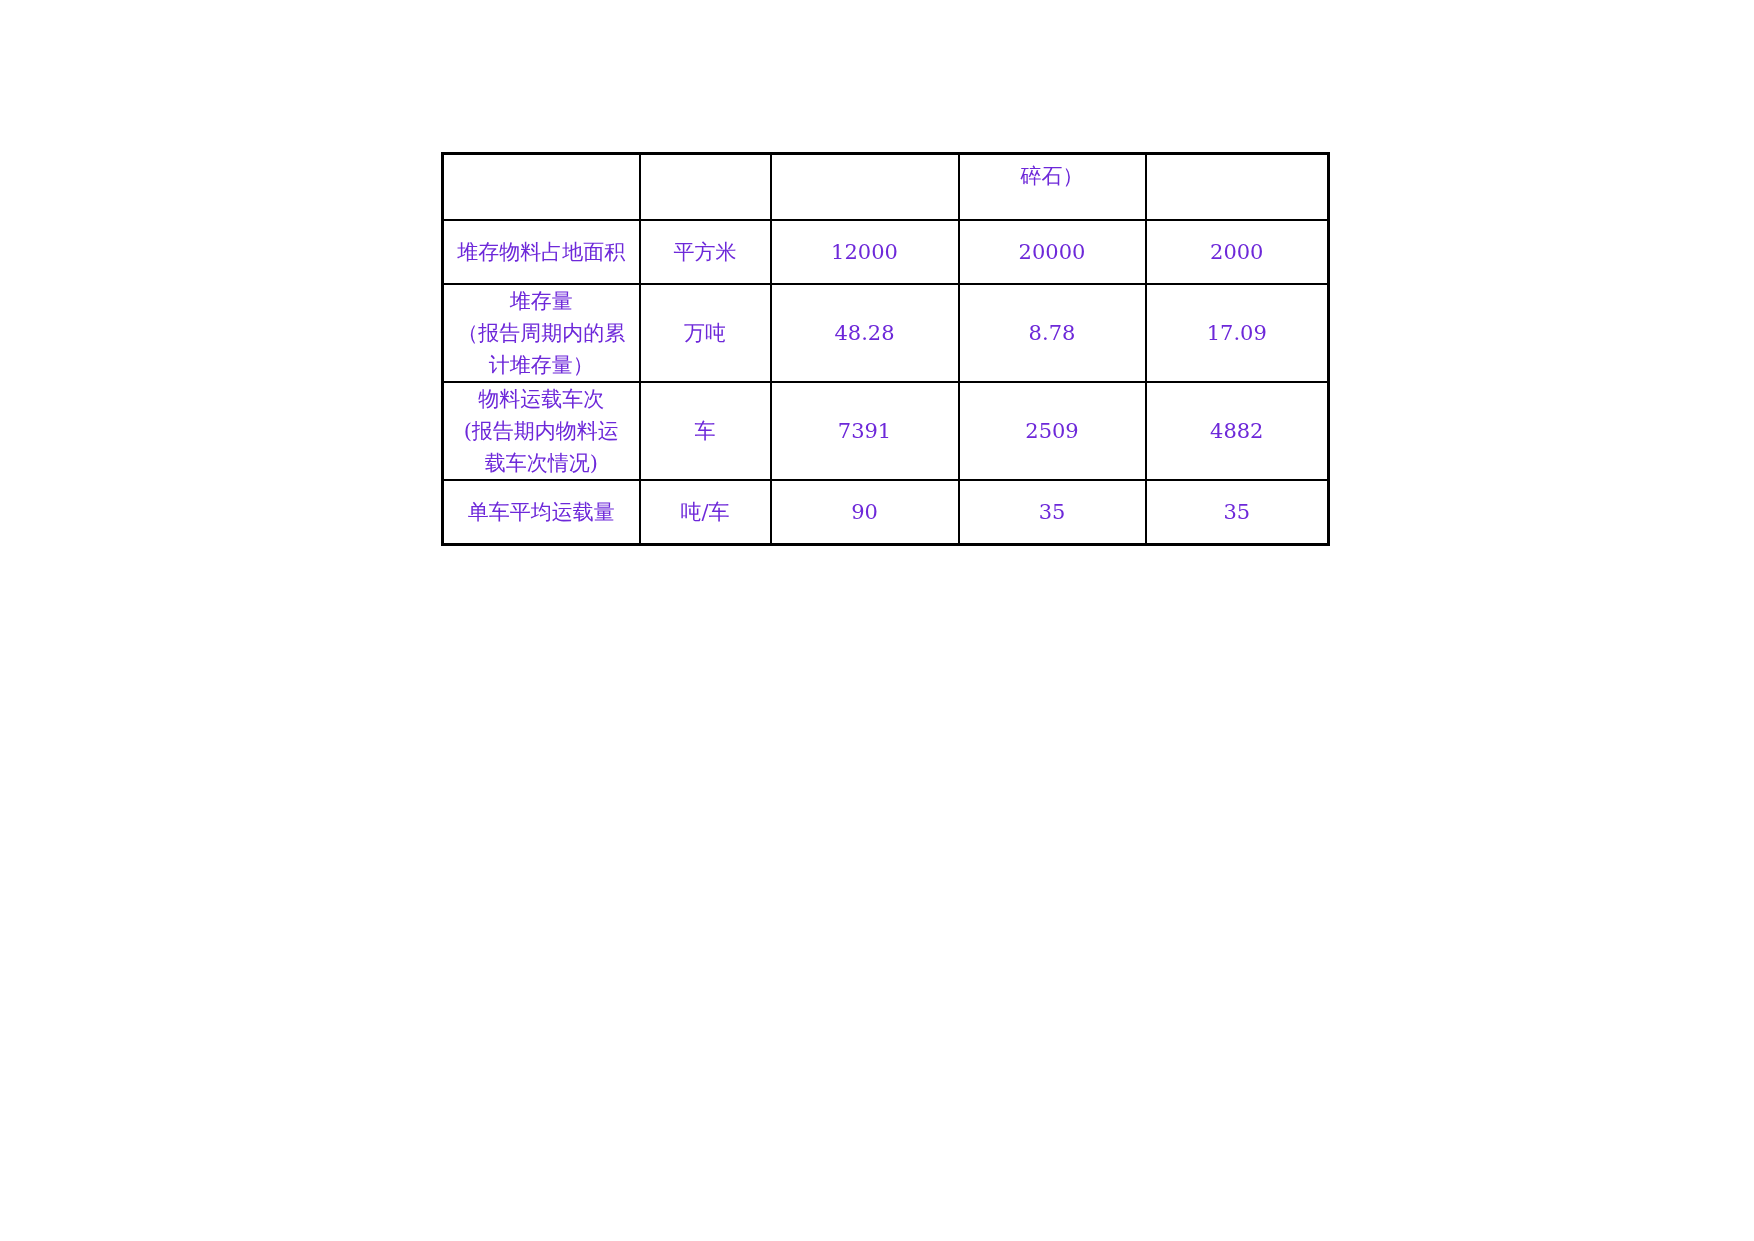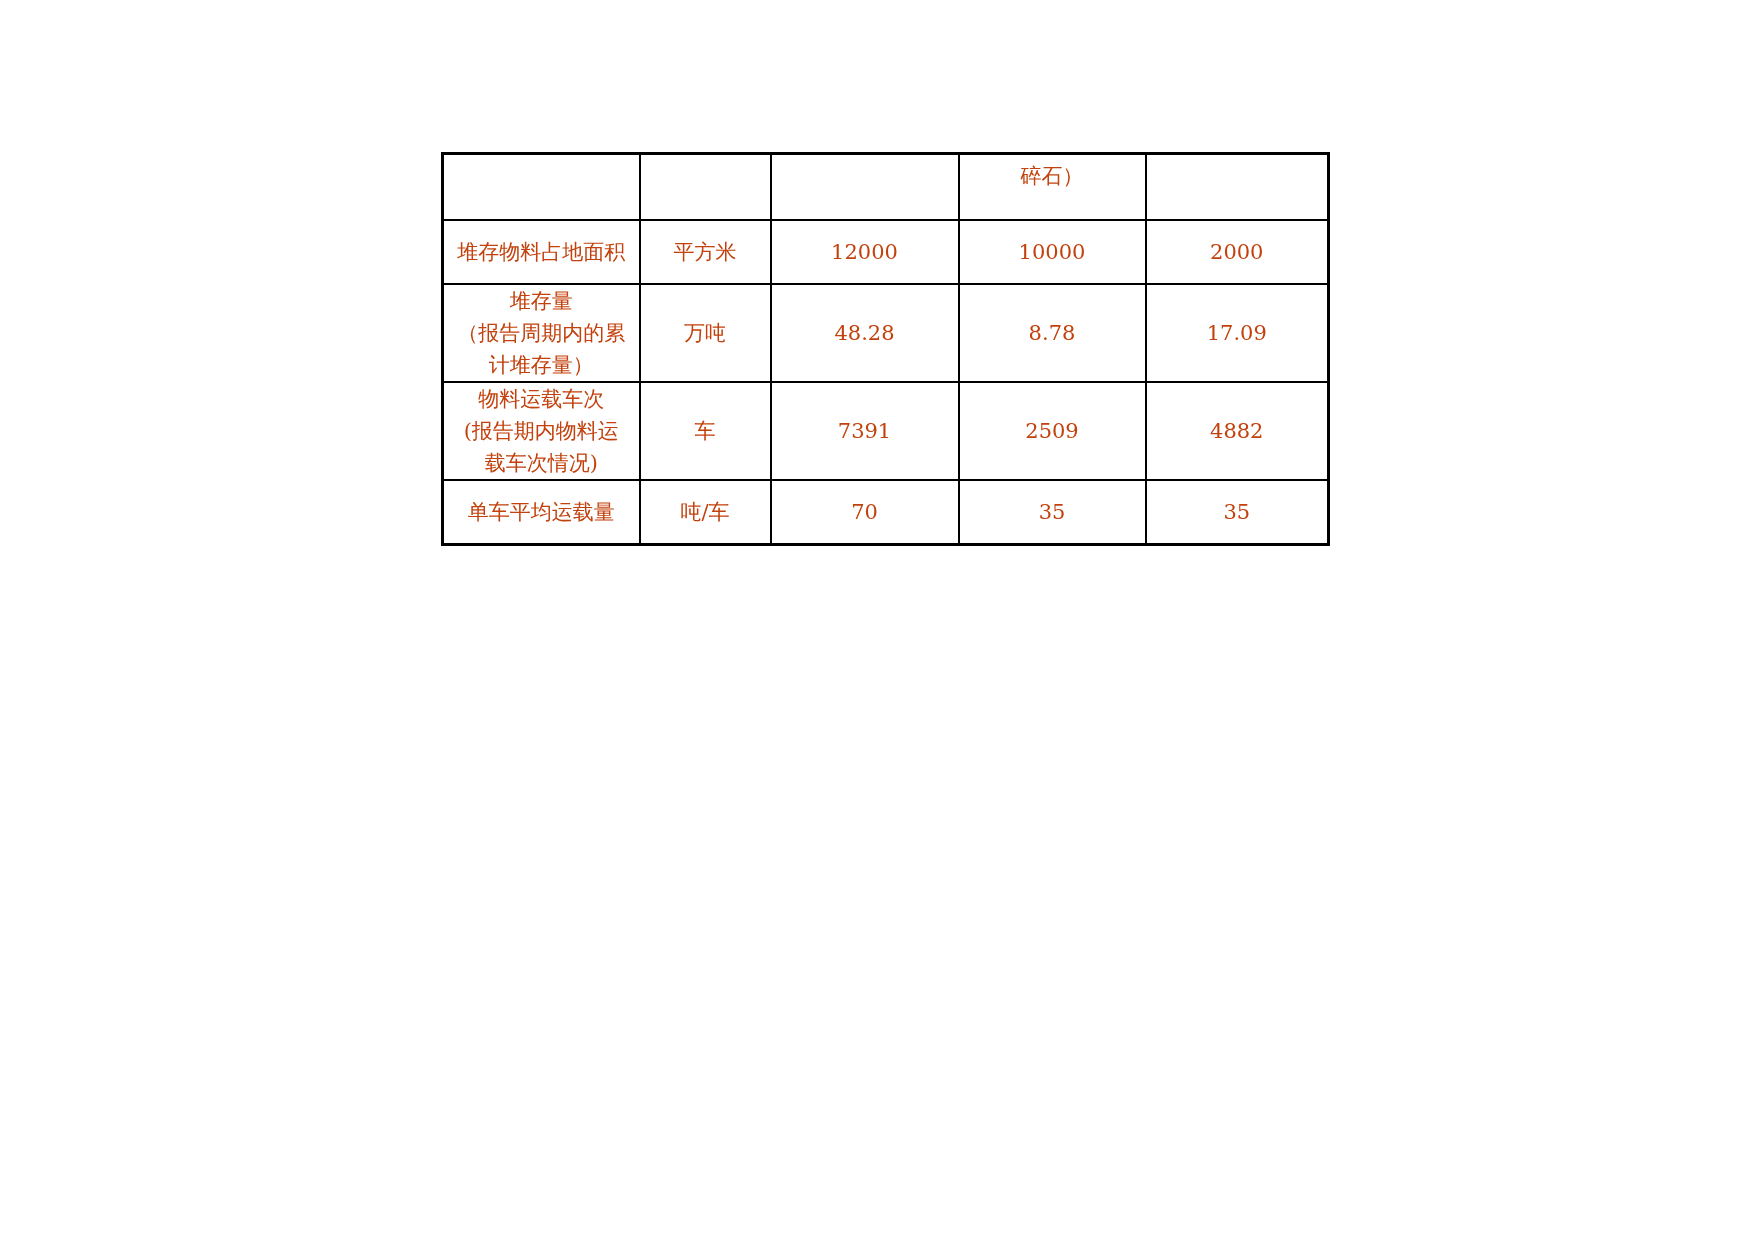--- a/index.html
+++ b/index.html
@@ -5,21 +5,21 @@
   html, body {
     margin: 0;
     padding: 0;
     background: #ffffff;
   }
   .page {
     position: relative;
     width: 1602px;
     height: 1241px;
     background: #ffffff;
-    color: #c2410c;
+    color: #6d28d9;
     font-family: "DejaVu Serif", "Liberation Serif", serif;
     overflow: hidden;
   }
   table.data-table {
     position: absolute;
     left: 441px;
     top: 152px;
     border-collapse: collapse;
     table-layout: fixed;
     border: 3px solid #000000;
@@ -65,21 +65,21 @@
         <td></td>
         <td></td>
         <td>碎石）</td>
         <td></td>
       </tr>
 
       <tr class="r1">
         <td class="label-cell">堆存物料占地面积</td>
         <td>平方米</td>
         <td>12000</td>
-        <td>10000</td>
+        <td>20000</td>
         <td>2000</td>
       </tr>
 
       <tr class="r2">
         <td class="label-cell">堆存量
 （报告周期内的累
 计堆存量）</td>
         <td>万吨</td>
         <td>48.28</td>
         <td>8.78</td>
@@ -92,19 +92,19 @@
 载车次情况)</td>
         <td>车</td>
         <td>7391</td>
         <td>2509</td>
         <td>4882</td>
       </tr>
 
       <tr class="r4">
         <td class="label-cell">单车平均运载量</td>
         <td>吨/车</td>
-        <td>70</td>
+        <td>90</td>
         <td>35</td>
         <td>35</td>
       </tr>
     </tbody>
   </table>
 </div>
 
 </body></html>

